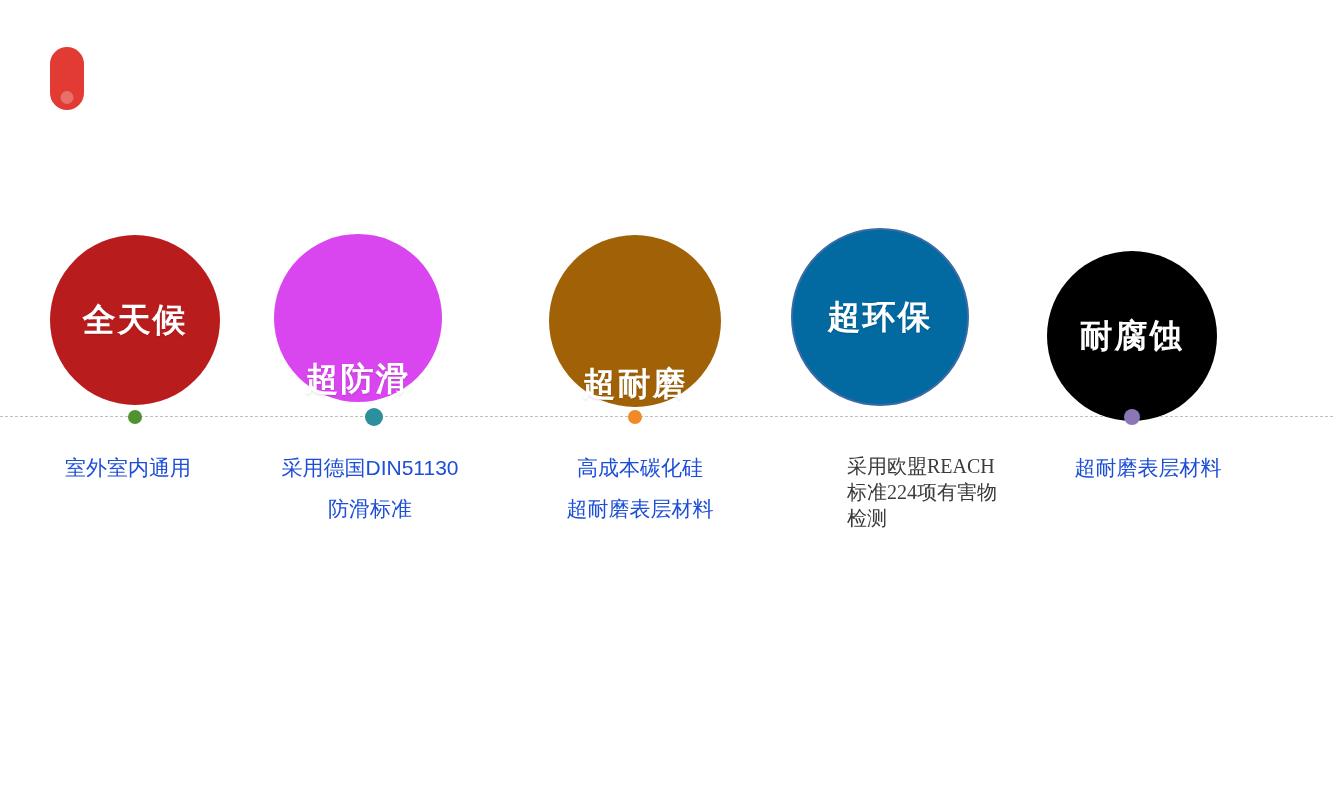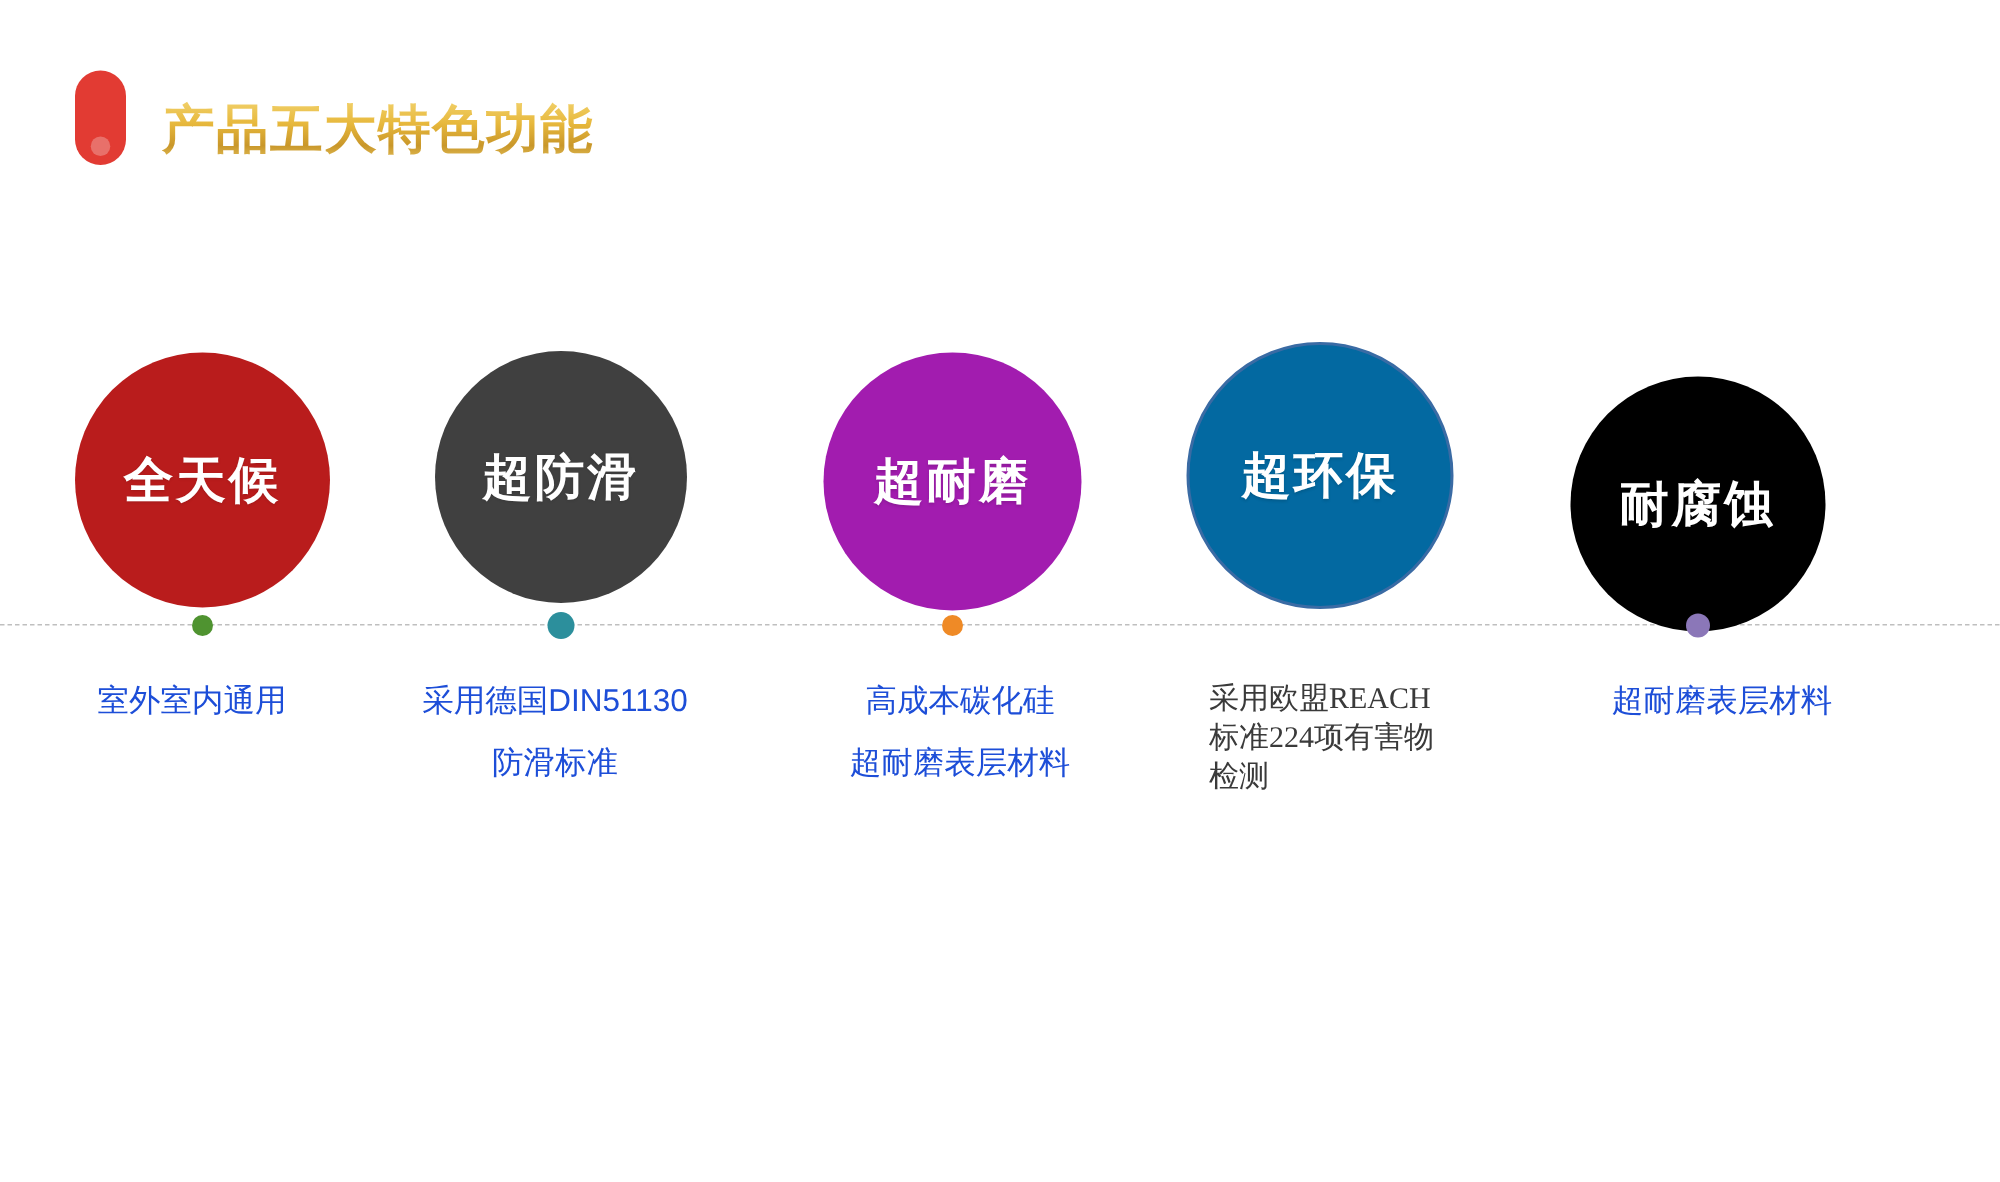--- a/index.html
+++ b/index.html
@@ -119,44 +119,44 @@
     text-align: center;
     transform: translateX(-50%);
   }
 
   .caption-left {
     text-align: left;
     font-family: "Liberation Serif", "DejaVu Serif", serif;
     font-size: 20px;
     line-height: 26px;
     color: #3A3A3A;
+    margin-left: 41px;
   }
 </style>
 </head>
 <body>
 
 <div id="slide">
 
   <div id="header">
     <div id="title-marker">
       <div id="title-marker-dot"></div>
     </div>
-    <div id="page-title">产品五大特色功能</div>
   </div>
 
   <div id="timeline-line"></div>
 
   <div id="circles-layer">
       <div class="feature-circle" style="left: 135px; top: 320px; width: 170px; height: 170px; background: #b91c1c;">
         <span class="feature-circle-label">全天候</span>
       </div>
-      <div class="feature-circle" style="left: 374px; top: 318px; width: 168px; height: 168px; background: #404040;">
+      <div class="feature-circle" style="left: 358px; top: 318px; width: 168px; height: 168px; background: #d946ef; align-items: flex-end;">
         <span class="feature-circle-label">超防滑</span>
       </div>
-      <div class="feature-circle" style="left: 635px; top: 321px; width: 172px; height: 172px; background: #a21caf;">
+      <div class="feature-circle" style="left: 635px; top: 321px; width: 172px; height: 172px; background: #a16207; align-items: flex-end;">
         <span class="feature-circle-label">超耐磨</span>
       </div>
       <div class="feature-circle" style="left: 880px; top: 317px; width: 178px; height: 178px; background: #0369a1; border: 2px solid rgb(58, 107, 164);">
         <span class="feature-circle-label">超环保</span>
       </div>
       <div class="feature-circle" style="left: 1132px; top: 336px; width: 170px; height: 170px; background: #000000; text-decoration: underline;">
         <span class="feature-circle-label">耐腐蚀</span>
       </div>
     </div>
   <div id="dots-layer">

